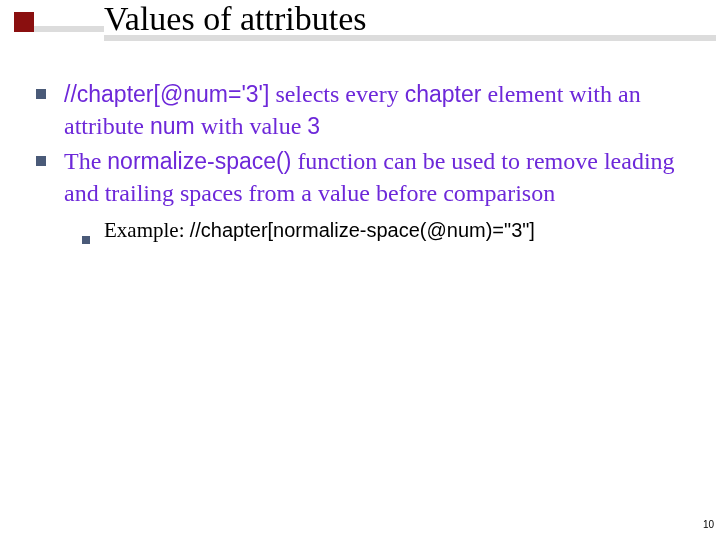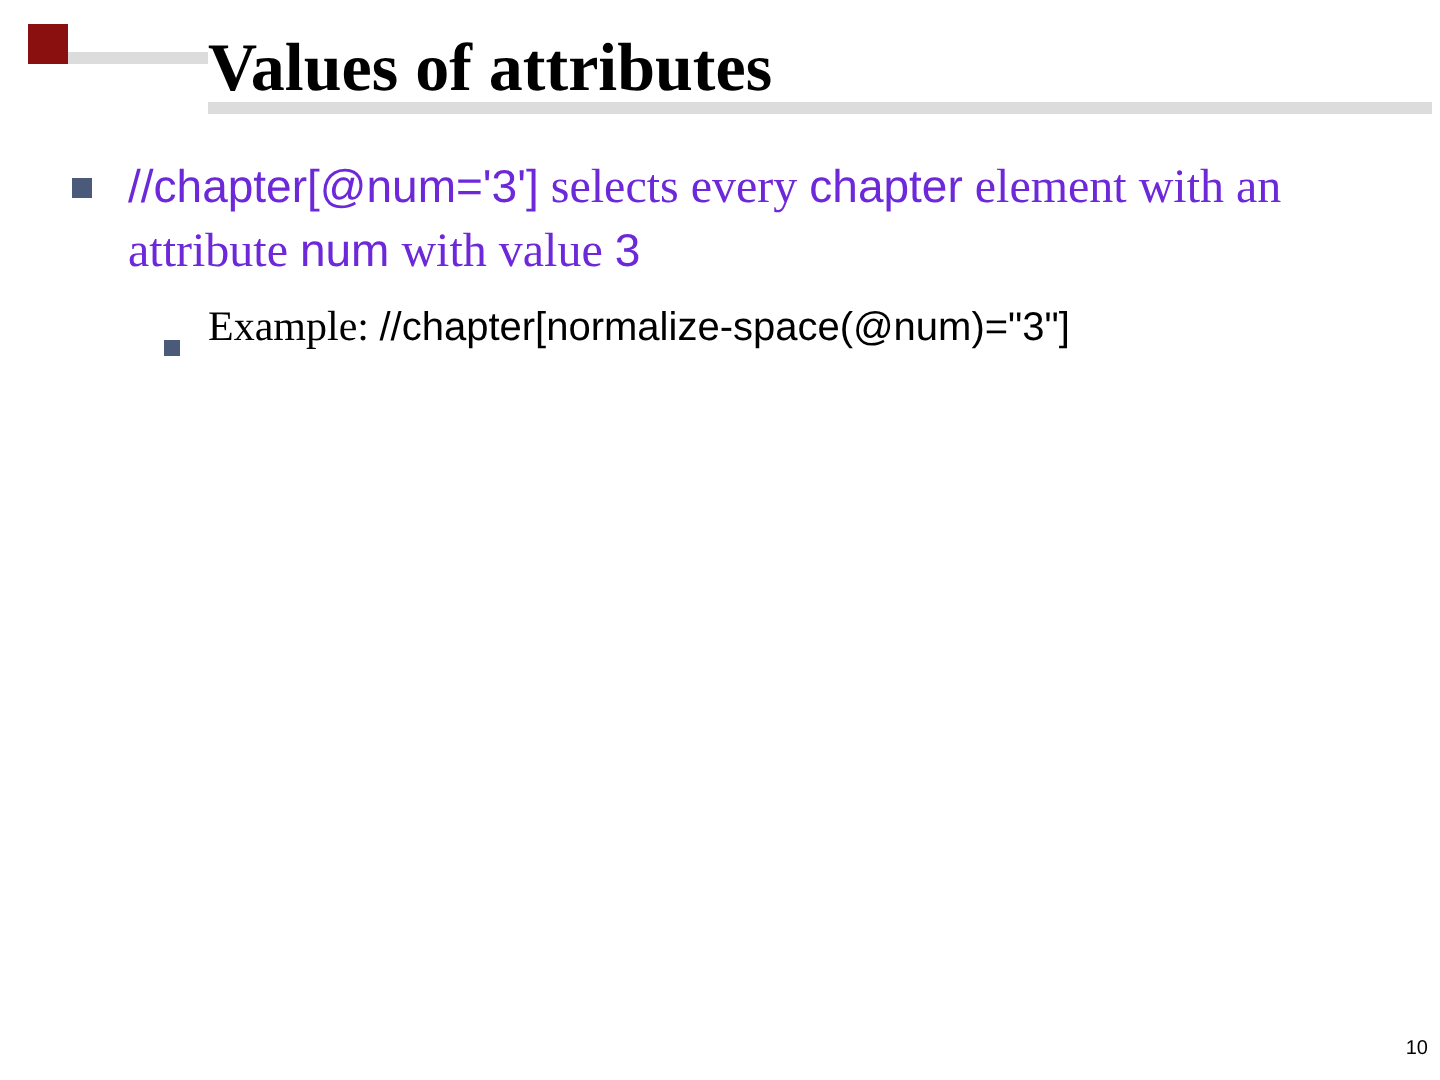--- a/index.html
+++ b/index.html
@@ -24,23 +24,23 @@
       margin-right: 0;
     }
     .title-wrap {
       position: absolute;
       top: 0px;
       left: 104px;
       right: 0;
     }
     .title {
       font-size: 34px;
-      font-weight: 700;
+      font-weight: 400;
       color: #000000;
-      padding-top: 16px;
+      padding-top: 0;
       line-height: 1.1;
     }
     .title-underline {
       height: 6px;
       background: #dcdcdc;
       margin-top: -2px;
       width: 612px;
     }
     .header-gray-left {
       position: absolute;
@@ -118,20 +118,26 @@
 
 <div class="content">
 
   <div class="bullet-row">
     <div class="bullet"></div>
     <div class="bullet-text">
       <span class="code">//chapter[@num='3']</span><span> selects every </span><span class="code">chapter</span><span> element with an attribute </span><span class="code">num</span><span> with value </span><span class="code">3</span>
     </div>
   </div>
 
+  <div class="bullet-row">
+    <div class="bullet"></div>
+    <div class="bullet-text">
+      <span>The </span><span class="code">normalize-space()</span><span> function can be used to remove leading and trailing spaces from a value before comparison</span>
+    </div>
+  </div>
 
   <div class="sub-bullet-row">
     <div class="sub-bullet"></div>
     <div class="sub-bullet-text">
       <span>Example:  </span><span class="sub-code">//chapter[normalize-space(@num)="3"]</span>
     </div>
   </div>
 
 </div>
 

